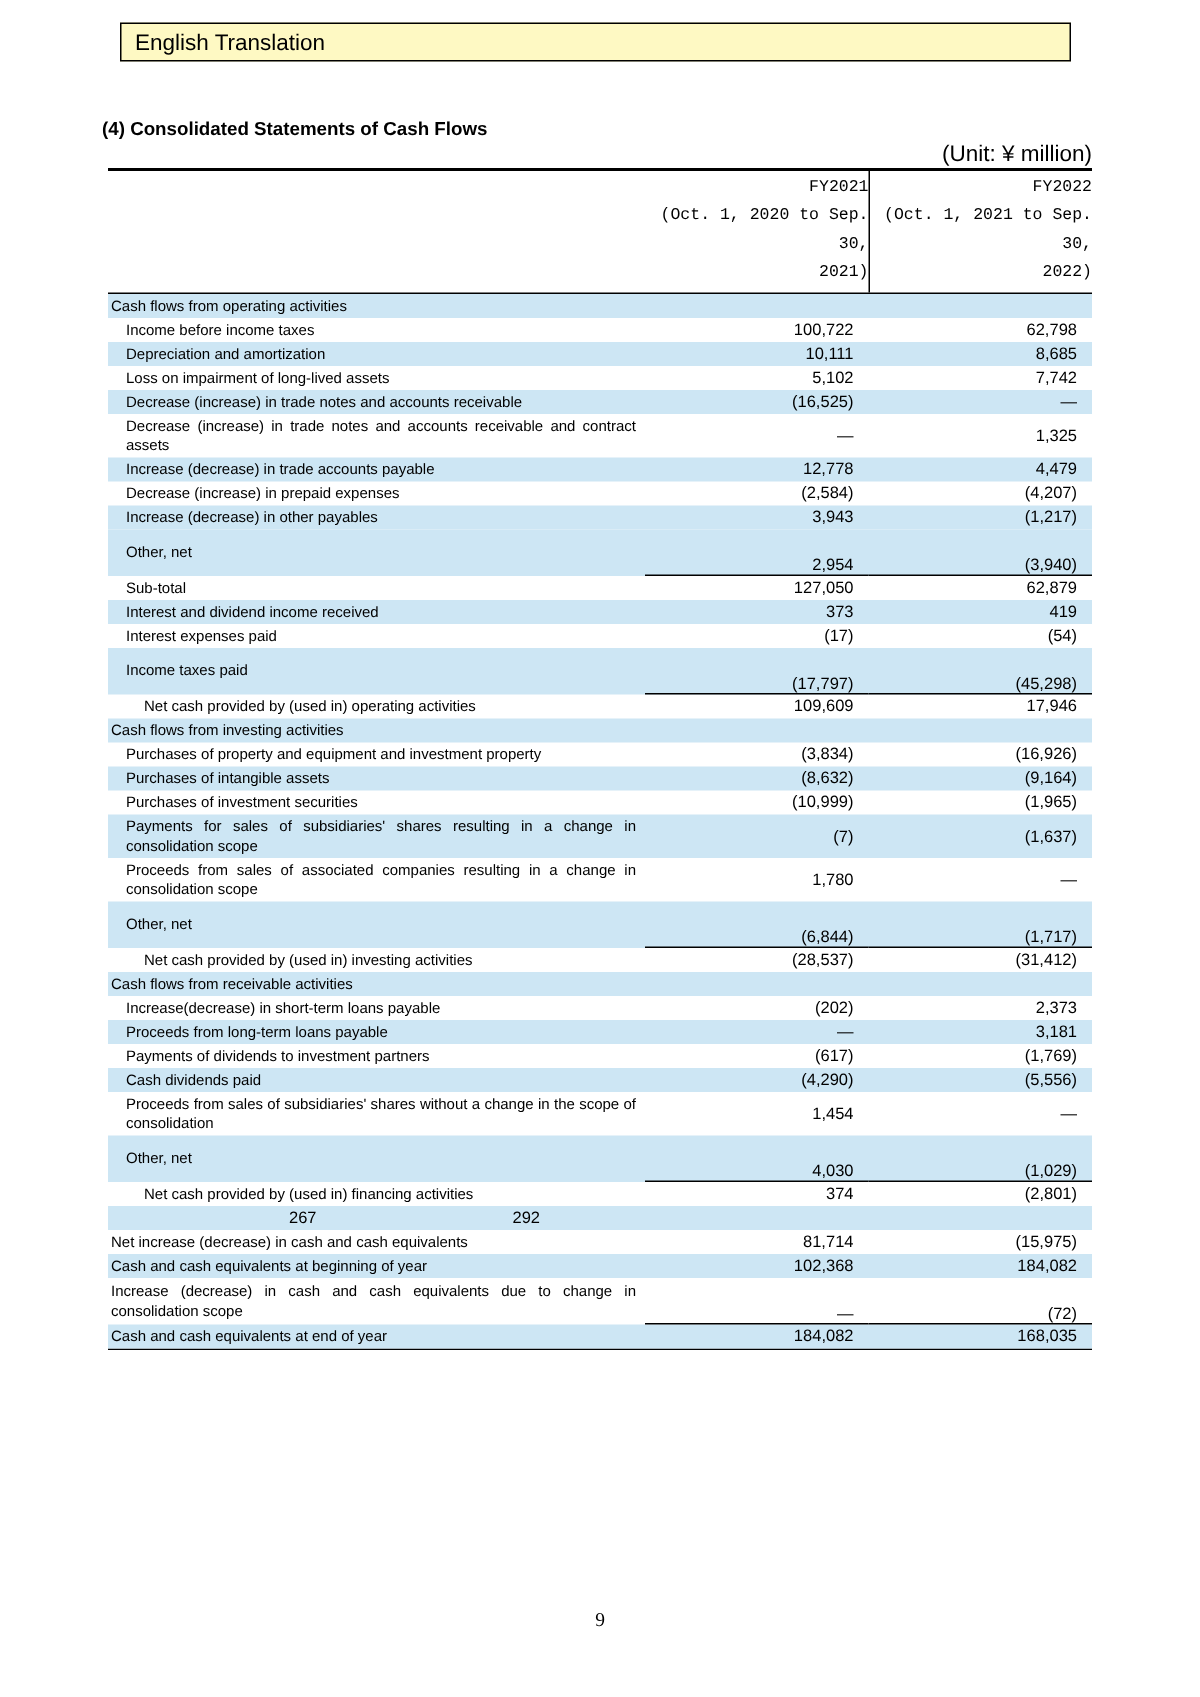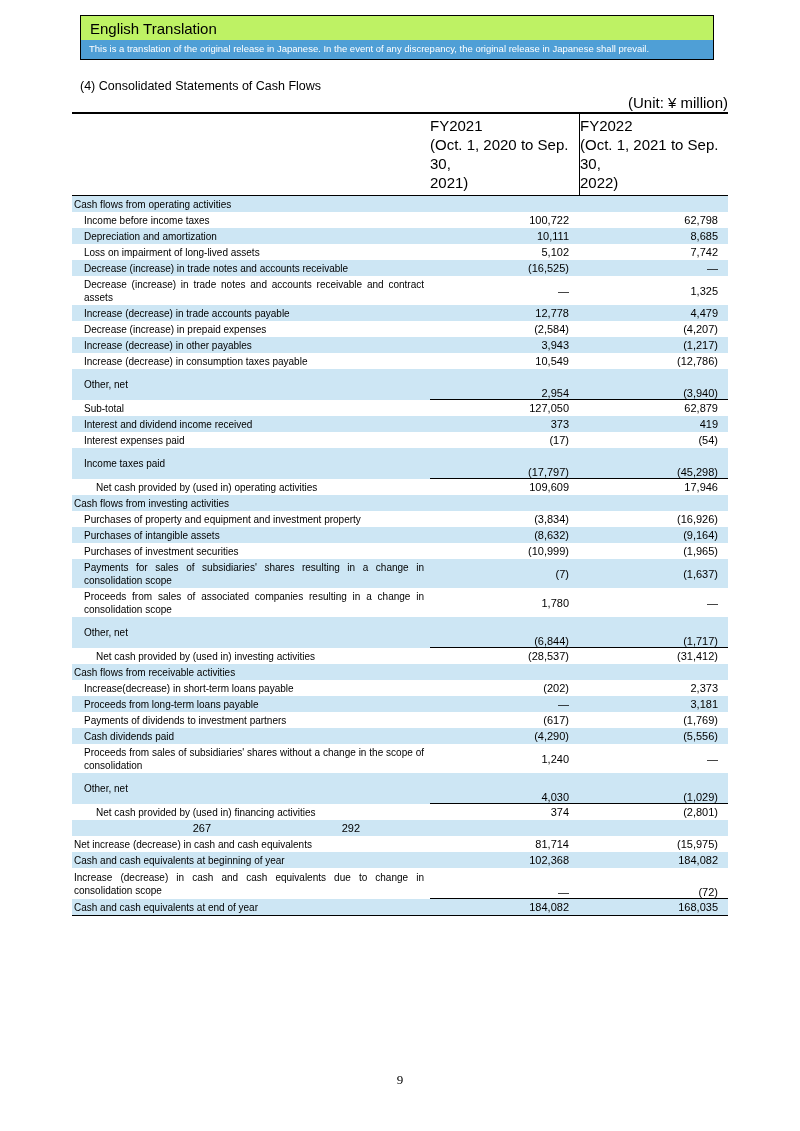--- a/index.html
+++ b/index.html
@@ -8,42 +8,43 @@
     width: 800px; height: 1131px;
     position: relative;
     font-family: "Liberation Sans", sans-serif;
     color: #000;
     overflow: hidden;
   }
 
   
   .header-box {
     position: absolute; left: 80px; top: 15px; width: 634px;
-    border: 1.5px solid #000; background: #bef264;
+    border: 1.5px solid #000; background: #fef9c3;
   }
   .header-box-title { font-size: 15px; padding: 4px 9px 3px 9px; }
   .header-box-strip {
     background: var(--strip, #4f9fd6);
     color: #fff; font-size: 9.5px; line-height: 1.25;
     padding: 3px 8px 4px 8px;
   }
 
-  .section-heading { position: absolute; left: 80px; top: 79px; font-size: 12.5px; }
+  .section-heading { position: absolute; left: 68px; top: 79px; font-size: 12.5px; font-weight: bold; }
   .unit-note { position: absolute; right: 72px; top: 94px; font-size: 15px; }
 
   
   .cf-table {
     position: absolute; left: 72px; top: 112px; width: 656px;
     border-top: 2px solid #000; border-bottom: 1px solid #000;
   }
   .cf-header { display: flex; border-bottom: 1px solid #000; }
   .cf-header-labelcol { width: 358px; }
   .cf-header-col {
-    width: 149px; text-align: left; font-size: 15px;
+    width: 149px; text-align: right; font-size: 11px;
     padding: 2px 0 3px 0;
+    font-family: Liberation Mono, monospace;
   }
   .cf-header-col div { line-height: 19px; }
   .cf-header-col.col2 { border-left: 1px solid #000; }
 
   .cf-row { display: flex; align-items: stretch; min-height: 16px; }
   .cf-row.shade { background: var(--shade, #cde6f4); }
   .cf-label {
     width: 358px; font-size: 10px; line-height: 13px;
     padding: 1.5px 6px 1.5px 2px;
     text-align: justify;
@@ -63,21 +64,20 @@
     text-align: center; font-family: "Liberation Serif", serif; font-size: 13px;
   }
 </style>
 </head>
 <body>
 
 <div>
 
   <div class="header-box">
     <div class="header-box-title">English Translation</div>
-    <div class="header-box-strip">This is a translation of the original release in Japanese. In the event of any discrepancy, the original release in Japanese shall prevail.</div>
   </div>
 
   <div class="section-heading">(4) Consolidated Statements of Cash Flows</div>
 
   <div class="unit-note">(Unit: ¥ million)</div>
 
   <div class="cf-table">
     <div class="cf-header">
       <div class="cf-header-labelcol"></div>
       <div class="cf-header-col">
@@ -130,25 +130,20 @@
         <div class="cf-row">
           <div class="cf-label indent-1">Decrease (increase) in prepaid expenses</div>
           <div class="cf-val">(2,584)</div>
           <div class="cf-val">(4,207)</div>
         </div>
         <div class="cf-row shade">
           <div class="cf-label indent-1">Increase (decrease) in other payables</div>
           <div class="cf-val">3,943</div>
           <div class="cf-val">(1,217)</div>
         </div>
-        <div class="cf-row">
-          <div class="cf-label indent-1">Increase (decrease) in consumption taxes payable</div>
-          <div class="cf-val">10,549</div>
-          <div class="cf-val">(12,786)</div>
-        </div>
         <div class="cf-row shade rule-below">
           <div class="cf-label indent-1">Other, net</div>
           <div class="cf-val">2,954</div>
           <div class="cf-val">(3,940)</div>
         </div>
         <div class="cf-row">
           <div class="cf-label indent-1">Sub-total</div>
           <div class="cf-val">127,050</div>
           <div class="cf-val">62,879</div>
         </div>
@@ -232,21 +227,21 @@
           <div class="cf-val">(617)</div>
           <div class="cf-val">(1,769)</div>
         </div>
         <div class="cf-row shade">
           <div class="cf-label indent-1">Cash dividends paid</div>
           <div class="cf-val">(4,290)</div>
           <div class="cf-val">(5,556)</div>
         </div>
         <div class="cf-row">
           <div class="cf-label indent-1">Proceeds from sales of subsidiaries' shares without a change in the scope of consolidation</div>
-          <div class="cf-val">1,240</div>
+          <div class="cf-val">1,454</div>
           <div class="cf-val">—</div>
         </div>
         <div class="cf-row shade rule-below">
           <div class="cf-label indent-1">Other, net</div>
           <div class="cf-val">4,030</div>
           <div class="cf-val">(1,029)</div>
         </div>
         <div class="cf-row">
           <div class="cf-label indent-2">Net cash provided by (used in) financing activities</div>
           <div class="cf-val">374</div>

